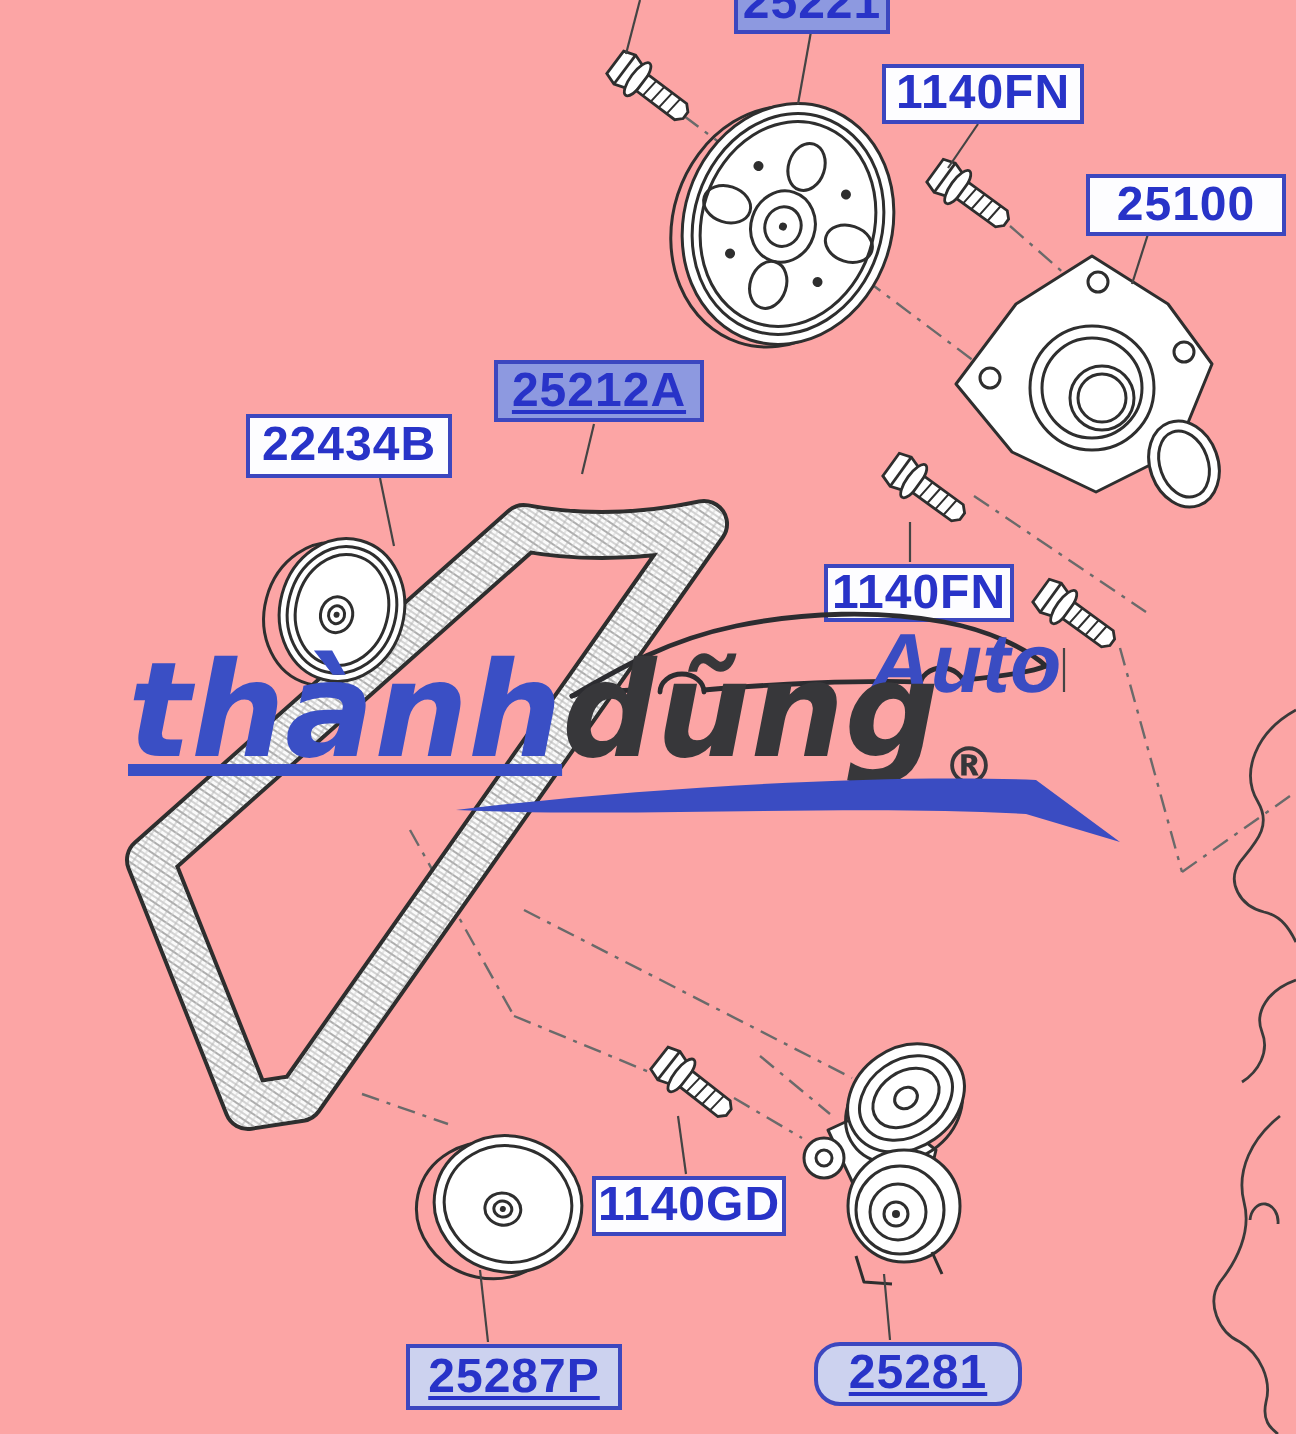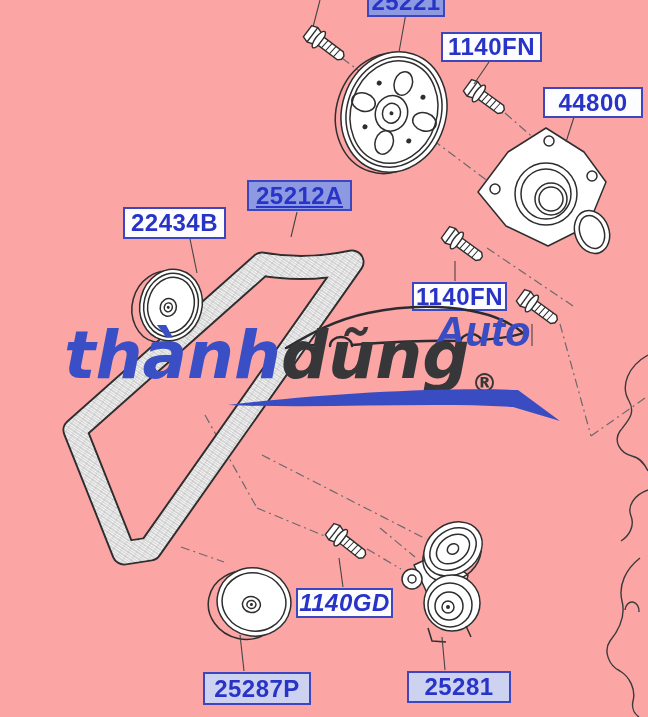--- a/index.html
+++ b/index.html
@@ -4,39 +4,39 @@
 <style>
   html,body{margin:0;padding:0;}
   .stage{position:relative;width:648px;height:717px;background:#fca5a5;overflow:hidden;
          font-family:"Liberation Sans",sans-serif;}
   .stage svg.art{position:absolute;left:0;top:0;z-index:1;}
   
   .part-label{position:absolute;z-index:2;display:flex;align-items:center;justify-content:center;
     border:2px solid #3c47bf;color:#2833c8;font:700 24px/1 "Liberation Sans",sans-serif;
     letter-spacing:.5px;background:#fdfdff;box-sizing:border-box;cursor:pointer;}
   .hl-strong{background:#8d99e0;}
-  .hl-light{background:#ccd2ef;}
+  .hl-light{background:#ccd2ef;text-decoration:underline;}
   .lbl-25221 {left:367px;top:-13px;width:78px;height:30px;}
   .lbl-1140fn-a{left:441px;top:32px;width:101px;height:30px;}
   .lbl-25100 {left:543px;top:87px;width:100px;height:31px;}
   .lbl-25287b{left:123px;top:207px;width:103px;height:32px;}
   .lbl-25212a{left:247px;top:180px;width:105px;height:31px;text-decoration:underline;}
   .lbl-1140fn-b{left:412px;top:282px;width:95px;height:29px;}
   .lbl-1140jf{left:502px;top:347px;width:84px;height:29px;}
-  .lbl-1140gd{left:296px;top:588px;width:97px;height:30px;font-style:italic;}
+  .lbl-1140gd{left:296px;top:588px;width:97px;height:30px;}
   .lbl-25287p{left:203px;top:672px;width:108px;height:33px;}
-  .lbl-25281 {left:407px;top:671px;width:104px;height:32px;}
+  .lbl-25281 {left:407px;top:671px;width:104px;height:32px;border-radius:13px;}
   
   .watermark{position:absolute;left:0;top:0;width:648px;height:717px;z-index:3;pointer-events:none;}
   .wm-car{position:absolute;left:282px;top:302px;}
   .wm-auto{position:absolute;left:435px;top:311px;color:#3a4cc2;
     font:italic 600 42px/1 "Liberation Sans",sans-serif;}
   .wm-brand{position:absolute;left:64px;top:323px;white-space:nowrap;
     font:italic 700 66px/1 "DejaVu Sans",sans-serif;letter-spacing:0;}
-  .wm-first{color:#3a4fc5;}
+  .wm-first{color:#3a4fc5;text-decoration:underline;}
   .wm-second{color:#37373a;}
   .wm-reg{color:#37373a;font-size:26px;font-style:normal;position:relative;top:14px;margin-left:2px;}
   .wm-swoosh{position:absolute;left:222px;top:383px;}
 </style>
 </head>
 <body>
 
 <div class="stage">
 
   <svg class="art" width="648" height="717" viewBox="0 0 648 717">
@@ -173,21 +173,21 @@
     <g stroke="#3a3a3a" stroke-width="1.4" fill="none">
       <path d="M648,355 C628,366 620,386 629,401 C636,413 628,421 620,431 C613,441 620,453 632,456 C641,458 645,465 648,471"></path>
       <path d="M648,490 C634,495 627,506 631,516 C635,526 629,536 621,541"></path>
       <path d="M640,558 C626,569 618,585 622,601 C626,616 618,631 610,641 C603,651 609,666 620,671 C630,677 636,690 633,701 C631,710 635,714 639,717"></path>
       <path d="M625,610 a7,9 0 1 1 14,2"></path>
     </g>
   </svg>
 
   <div class="part-label lbl-25221 hl-strong">25221</div>
   <div class="part-label lbl-1140fn-a">1140FN</div>
-  <div class="part-label lbl-25100">44800</div>
+  <div class="part-label lbl-25100">25100</div>
   <div class="part-label lbl-25287b">22434B</div>
   <div class="part-label lbl-25212a hl-strong">25212A</div>
   <div class="part-label lbl-1140fn-b">1140FN</div>
   <div class="part-label lbl-1140gd">1140GD</div>
   <div class="part-label lbl-25287p hl-light">25287P</div>
   <div class="part-label lbl-25281 hl-light">25281</div>
 
   <div class="watermark">
     <svg class="wm-car" width="248" height="56" viewBox="0 0 248 56">
       <g fill="none" stroke="#2c2c30" stroke-width="2.4" stroke-linecap="round">

